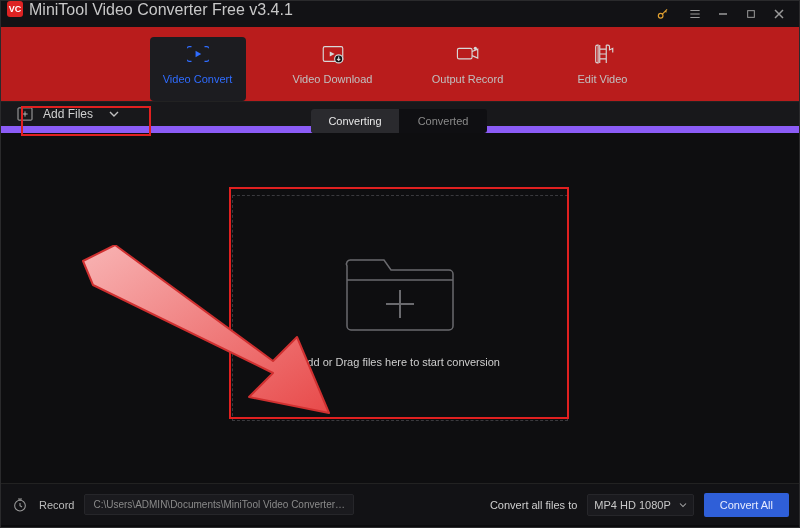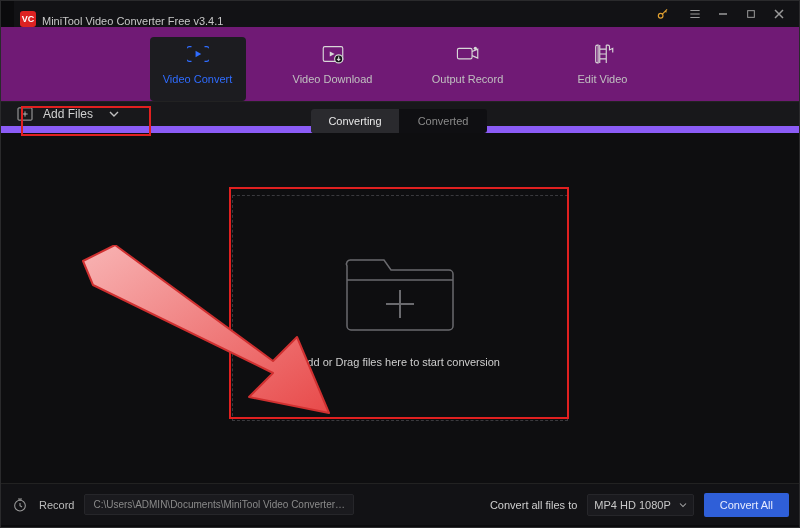--- a/index.html
+++ b/index.html
@@ -11,47 +11,46 @@
     color: #b8b8b8;
     font-size: 12px;
     overflow: hidden;
     position: relative;
     border: 1px solid #2a2a2c;
   }
 
   
   .titlebar {
     display: flex;
-    align-items: flex-end;
+    align-items: flex-start;
     height: 26px;
     padding: 0 6px;
     background: #121215;
-    margin-left: 13px;
   }
   .logo {
     width: 16px; height: 16px;
     border-radius: 3px;
     background: #d22;
     display: flex; align-items: center; justify-content: center;
     color: #fff; font-size: 9px; font-weight: bold;
     margin-right: 6px;
   }
-  .title { color: #c8c8c8; font-size: 11px; }
+  .title { color: #c8c8c8; font-size: 16px; }
   .title-spacer { flex: 1; }
   .winbtn {
     width: 28px; height: 26px;
     display: flex; align-items: center; justify-content: center;
     color: #9a9a9a;
   }
   .key-icon { color: #e0a030; margin-right: 4px; }
 
   
   .main-tabs {
     display: flex; justify-content: center;
-    background: #701a75;
+    background: #b91c1c;
     height: 74px;
     gap: 39px;
     padding-top: 10px;
   }
   .main-tab {
     width: 96px;
     display: flex; flex-direction: column; align-items: center;
     gap: 8px;
     color: #c0c0c0;
     font-size: 11px;

